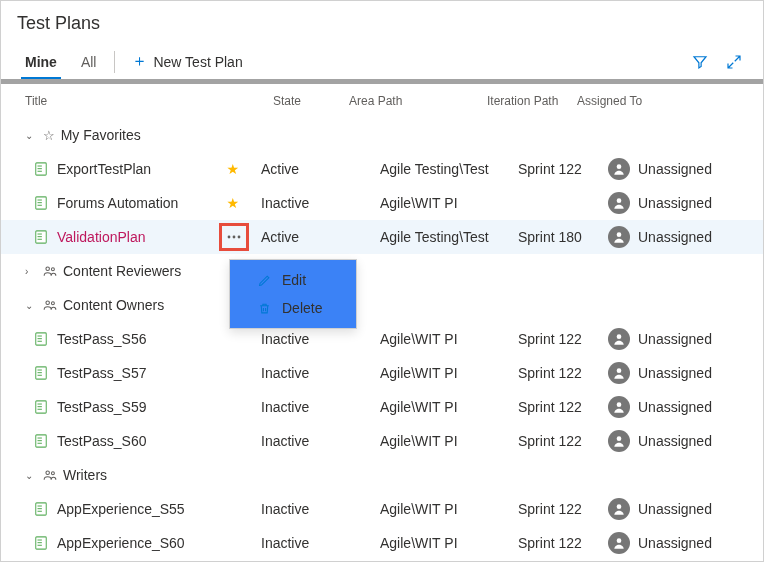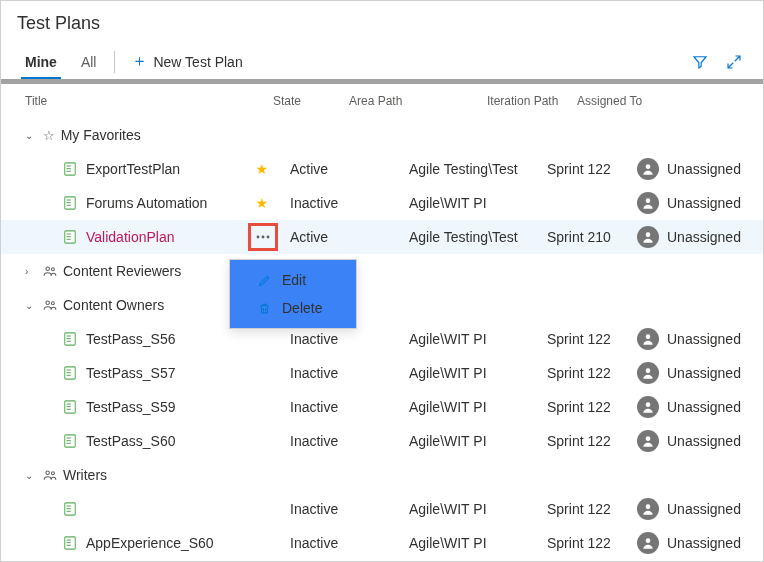--- a/index.html
+++ b/index.html
@@ -97,21 +97,21 @@
   .col-title { width: 248px; }
   .col-state { width: 76px; }
   .col-area  { width: 138px; }
   .col-iter  { width: 90px; }
   .col-assigned { flex: 1; }
   .rows { }
   .row {
     display: flex;
     align-items: center;
     height: 34px;
-    padding-left: 41px;
+    padding-left: 12px;
   }
   .row.selected {
     background: #eff6fc;
   }
   .row.selected .row-title { color: #be185d; text-align: right; }
   .group-row {
     display: flex;
     align-items: center;
     height: 34px;
     padding-left: 24px;
@@ -312,21 +312,21 @@
         <span class="more-btn more-highlight">
           <svg width="14" height="4" viewBox="0 0 14 4">
             <circle cx="2" cy="2" r="1.4" fill="#605e5c"></circle>
             <circle cx="7" cy="2" r="1.4" fill="#605e5c"></circle>
             <circle cx="12" cy="2" r="1.4" fill="#605e5c"></circle>
           </svg>
         </span>
       </div>
       <div class="state-cell">Active</div>
       <div class="area-cell">Agile Testing\Test</div>
-      <div class="iter-cell">Sprint 210</div>
+      <div class="iter-cell">Sprint 180</div>
       <div class="assigned-cell">
         <span class="avatar">
           <svg width="14" height="14" viewBox="0 0 24 24" fill="#fff">
             <circle cx="12" cy="8" r="4"></circle>
             <path d="M4 22c0-4 4-7 8-7s8 3 8 7"></path>
           </svg>
         </span>
         <span>Unassigned</span>
       </div>
     </div>
@@ -471,20 +471,21 @@
       <div class="item-cell">
         <span class="indent"></span>
         <span class="plan-icon">
           <svg width="14" height="14" viewBox="0 0 16 16">
             <rect x="2" y="1" width="12" height="14" rx="1" fill="#fff" stroke="#5cae5c" stroke-width="1.2"></rect>
             <rect x="4" y="4" width="5" height="1.2" fill="#5cae5c"></rect>
             <rect x="4" y="7" width="5" height="1.2" fill="#5cae5c"></rect>
             <rect x="4" y="10" width="5" height="1.2" fill="#5cae5c"></rect>
           </svg>
         </span>
+        <span class="row-title">AppExperience_S55</span>
       </div>
       <div class="state-cell">Inactive</div>
       <div class="area-cell">Agile\WIT PI</div>
       <div class="iter-cell">Sprint 122</div>
       <div class="assigned-cell">
         <span class="avatar">
           <svg width="14" height="14" viewBox="0 0 24 24" fill="#fff">
             <circle cx="12" cy="8" r="4"></circle>
             <path d="M4 22c0-4 4-7 8-7s8 3 8 7"></path>
           </svg>

